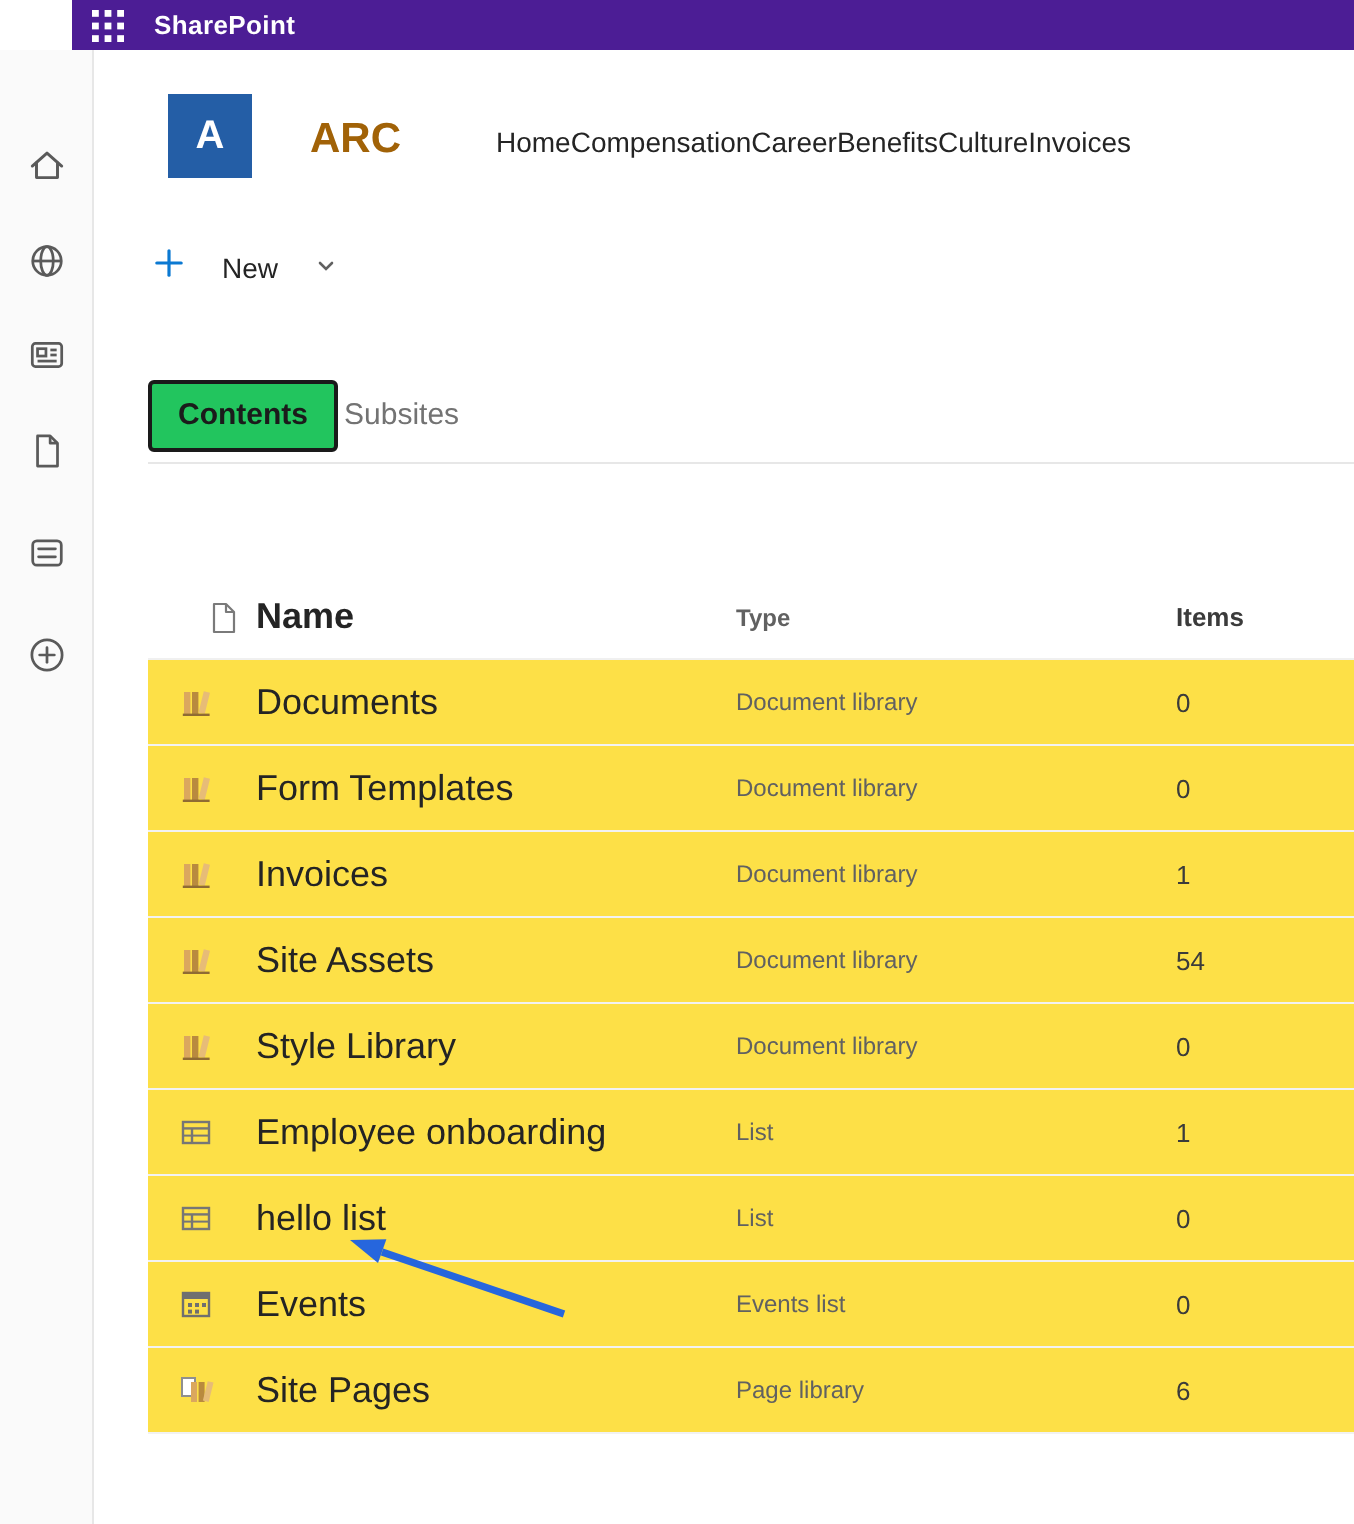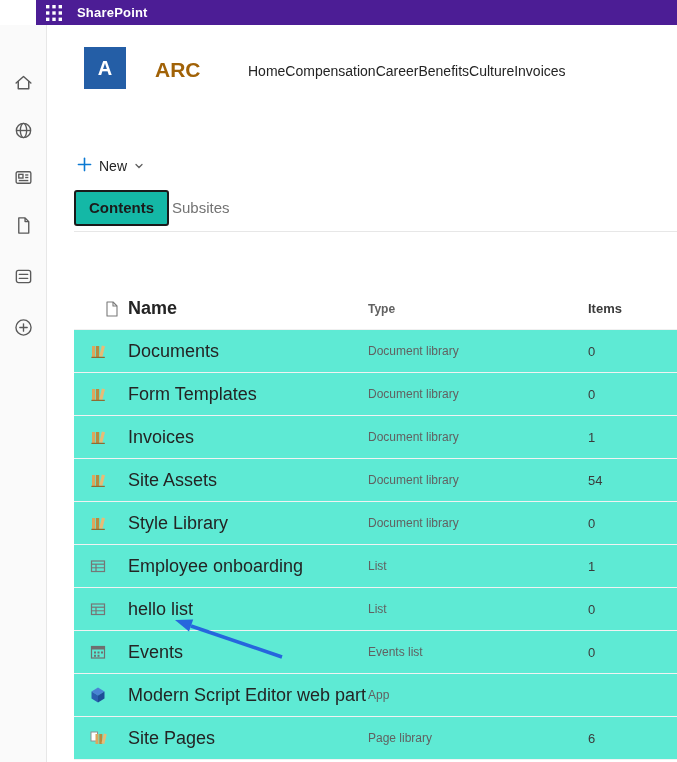--- a/index.html
+++ b/index.html
@@ -33,39 +33,39 @@
   }
   .site-title { position:absolute; left:155px; top:58px; font-size:21px; font-weight:700; color:#a16207; cursor:pointer; }
   .site-nav {
     position:absolute; left:248px; top:63px; width:429px; height:22px;
     display:flex; overflow:hidden; white-space:nowrap;
     font-size:14px; color:#242424;
   }
   .nav-item { flex:0 0 auto; cursor:pointer; }
 
   
-  .new-btn { position:absolute; left:77px; top:122px; height:24px; display:flex; align-items:center; gap:7px; cursor:pointer;margin-top:32px; }
+  .new-btn { position:absolute; left:77px; top:122px; height:24px; display:flex; align-items:center; gap:19px; cursor:pointer; }
   .new-label { font-size:14px; color:#242424; }
 
   
   .tab-contents {
     position:absolute; left:74px; top:190px; padding:7px 13px 8px 13px;
     border:2px solid #1a1a1a; border-radius:3px;
-    font-size:15px; font-weight:600; color:#1b1b1b; cursor:pointer; background:#14b8a6;
+    font-size:15px; font-weight:600; color:#1b1b1b; cursor:pointer; background:#22c55e;
   }
   .tab-subsites { position:absolute; left:172px; top:199px; font-size:15px; color:#737373; cursor:pointer; }
   .tabs-divider { position:absolute; left:74px; right:0; top:231px; height:1px; background:#e7e7e7; }
 
   
   .table { position:absolute; left:74px; top:288px; right:0; }
   .thead {
     display:flex; align-items:center; height:42px; border-bottom:1px solid #f0f0f0;
     font-size:13.5px; font-weight:700; color:#242424;
   }
-  .row { display:flex; align-items:center; height:43px; border-bottom:1px solid #f2f2f2; cursor:pointer; background:#5eead4; }
+  .row { display:flex; align-items:center; height:43px; border-bottom:1px solid #f2f2f2; cursor:pointer; background:#fde047; }
   .c-icon  { width:54px; padding-left:14px; display:flex; align-items:center; }
   .thead .c-icon { padding-left:31px; }
   .c-name  { width:240px; font-size:18px; color:#242424; white-space:nowrap; overflow:hidden; }
   .c-type  { width:220px; font-size:12px; color:#616161; }
   .c-items { font-size:13px; color:#3b3b3b; }
   .row .c-icon svg { display:block; }
 
   
   .annotation-layer { position:absolute; top:0; left:0; width:677px; height:762px; pointer-events:none; z-index:50; }
 </style>
@@ -289,32 +289,20 @@
           <rect x="13" y="9.5" width="2" height="2" fill="#6f6f6f"></rect>
           <rect x="6" y="12.8" width="2" height="2" fill="#6f6f6f"></rect>
           <rect x="9.5" y="12.8" width="2" height="2" fill="#6f6f6f"></rect>
         </svg>
     </span>
     <span class="c-name">Events</span>
     <span class="c-type">Events list</span>
     <span class="c-items">0</span>
   </div>
 
-  <div class="row">
-    <span class="c-icon">
-      <svg width="20" height="20" viewBox="0 0 20 20">
-          <polygon points="10,2.5 16.5,6.5 10,10.5 3.5,6.5" fill="#4a83d4"></polygon>
-          <polygon points="3.5,6.5 10,10.5 10,17.5 3.5,13.5" fill="#2a5fb0"></polygon>
-          <polygon points="16.5,6.5 10,10.5 10,17.5 16.5,13.5" fill="#1d4d97"></polygon>
-        </svg>
-    </span>
-    <span class="c-name">Modern Script Editor web part</span>
-    <span class="c-type">App</span>
-    <span class="c-items"></span>
-  </div>
 
   <div class="row">
     <span class="c-icon">
       <svg width="20" height="20" viewBox="0 0 20 20">
           <rect x="3" y="4" width="6.5" height="9" fill="#ffffff" stroke="#8f8f8f" stroke-width="1"></rect>
           <rect x="7.5" y="6" width="3" height="10" fill="#dba75e"></rect>
           <rect x="11.3" y="6" width="3" height="10" fill="#b98a3e"></rect>
           <rect x="14.6" y="5.8" width="3" height="10" fill="#e7bc77" transform="rotate(14 16.1 10.8)"></rect>
         </svg>
     </span>

